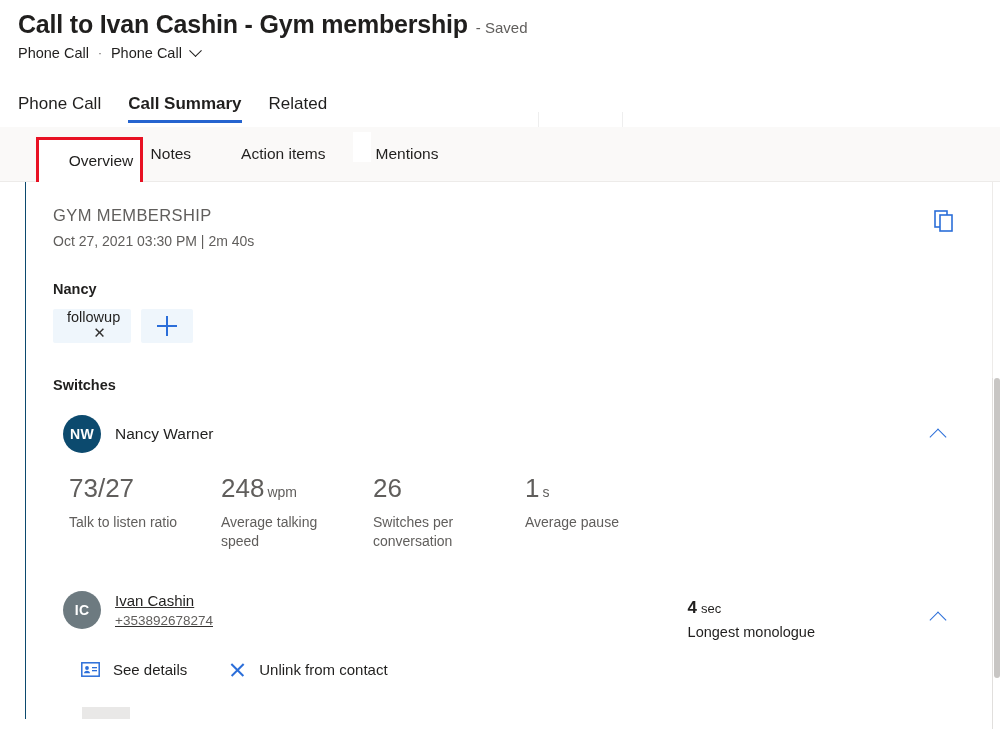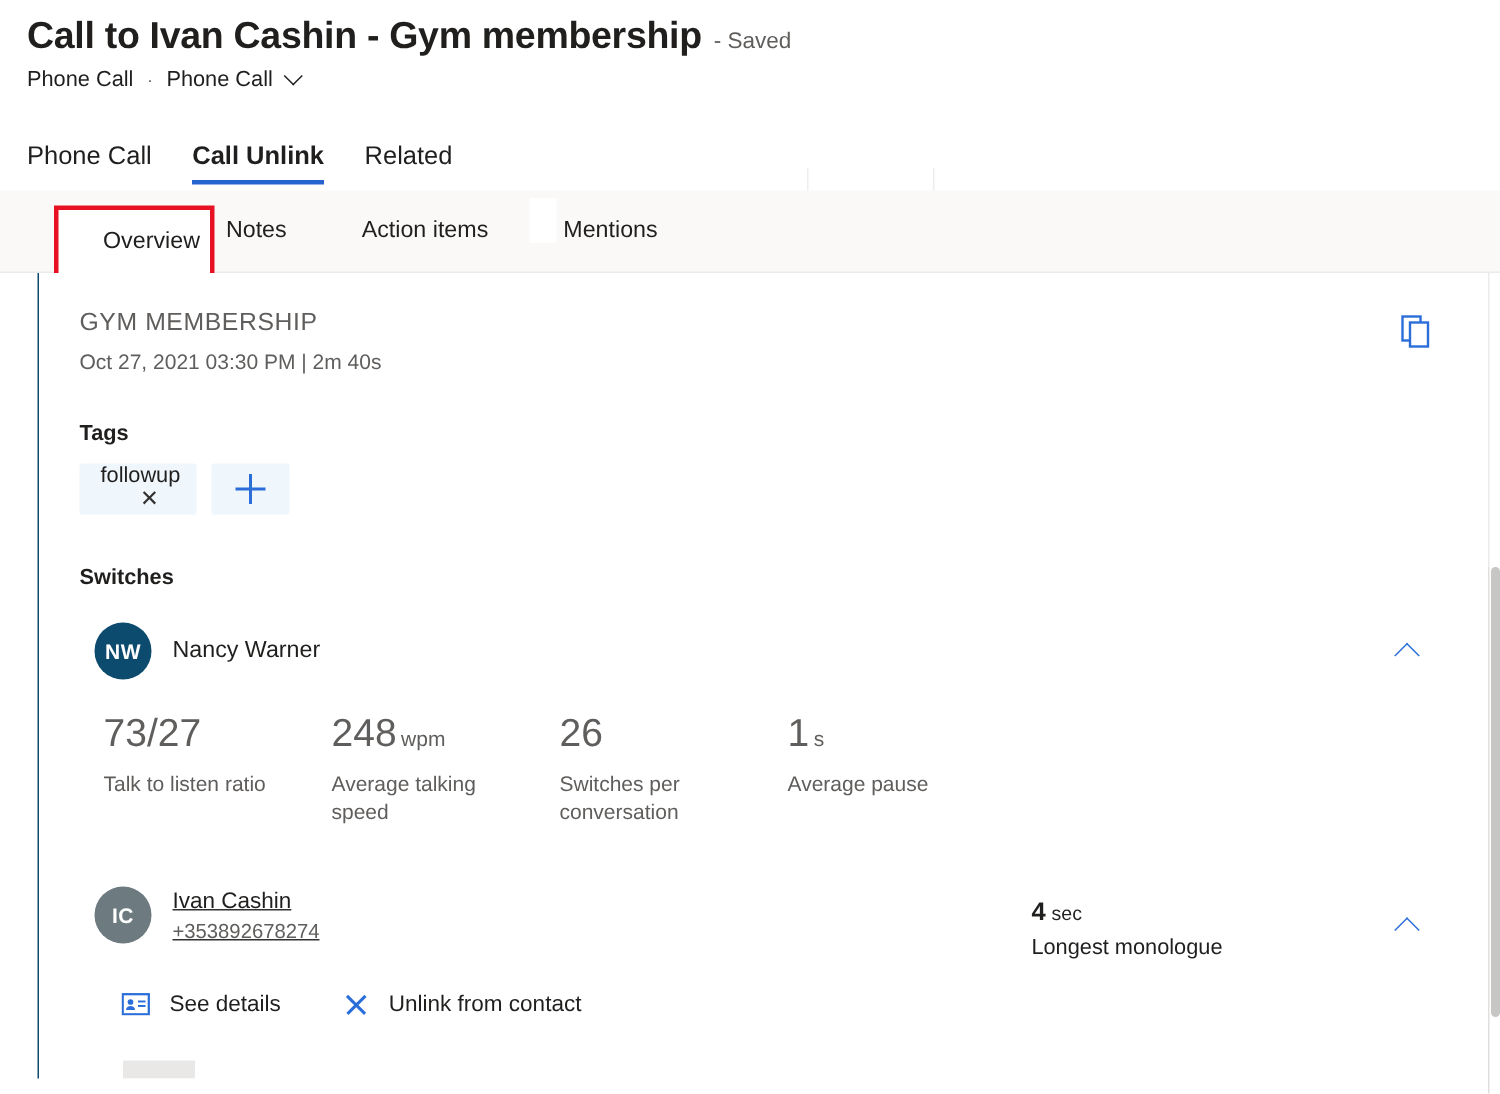--- a/index.html
+++ b/index.html
@@ -347,21 +347,21 @@
       <span class="chev-down"></span>
     </span>
   </div>
 </div>
 
 <div class="header-divider" style="left:538px;"></div>
 <div class="header-divider" style="left:622px;"></div>
 
 <div class="main-tabs">
   <div class="main-tab">Phone Call</div>
-  <div class="main-tab active">Call Unlink</div>
+  <div class="main-tab active">Call Summary</div>
   <div class="main-tab">Related</div>
 </div>
 
 <div class="inner-strip">
   <div class="inner-tab" style="visibility:hidden;">Overview</div>
   <div class="inner-tab">Notes</div>
   <div class="inner-tab">Action items</div>
   <div class="inner-tab mentions">Mentions</div>
 
   <div class="highlight-box"></div>
@@ -377,21 +377,21 @@
     </div>
 
     <div class="copy-btn">
       <svg width="26" height="26" viewBox="0 0 26 26">
         <rect x="4" y="3" width="12" height="16" fill="#ffffff" stroke="#2b6ed9" stroke-width="1.6"></rect>
         <rect x="9" y="7" width="12" height="16" fill="#ffffff" stroke="#2b6ed9" stroke-width="1.6"></rect>
       </svg>
     </div>
 
     <div class="pad" style="margin-top:32px;">
-      <div class="section-label">Tags</div>
+      <div class="section-label">Nancy</div>
       <div class="tags-row">
         <div class="tag-chip">
           <span>followup</span>
           <span class="tag-x">✕</span>
         </div>
         <div class="tag-add">
           <span class="plus"></span>
         </div>
       </div>
     </div>

